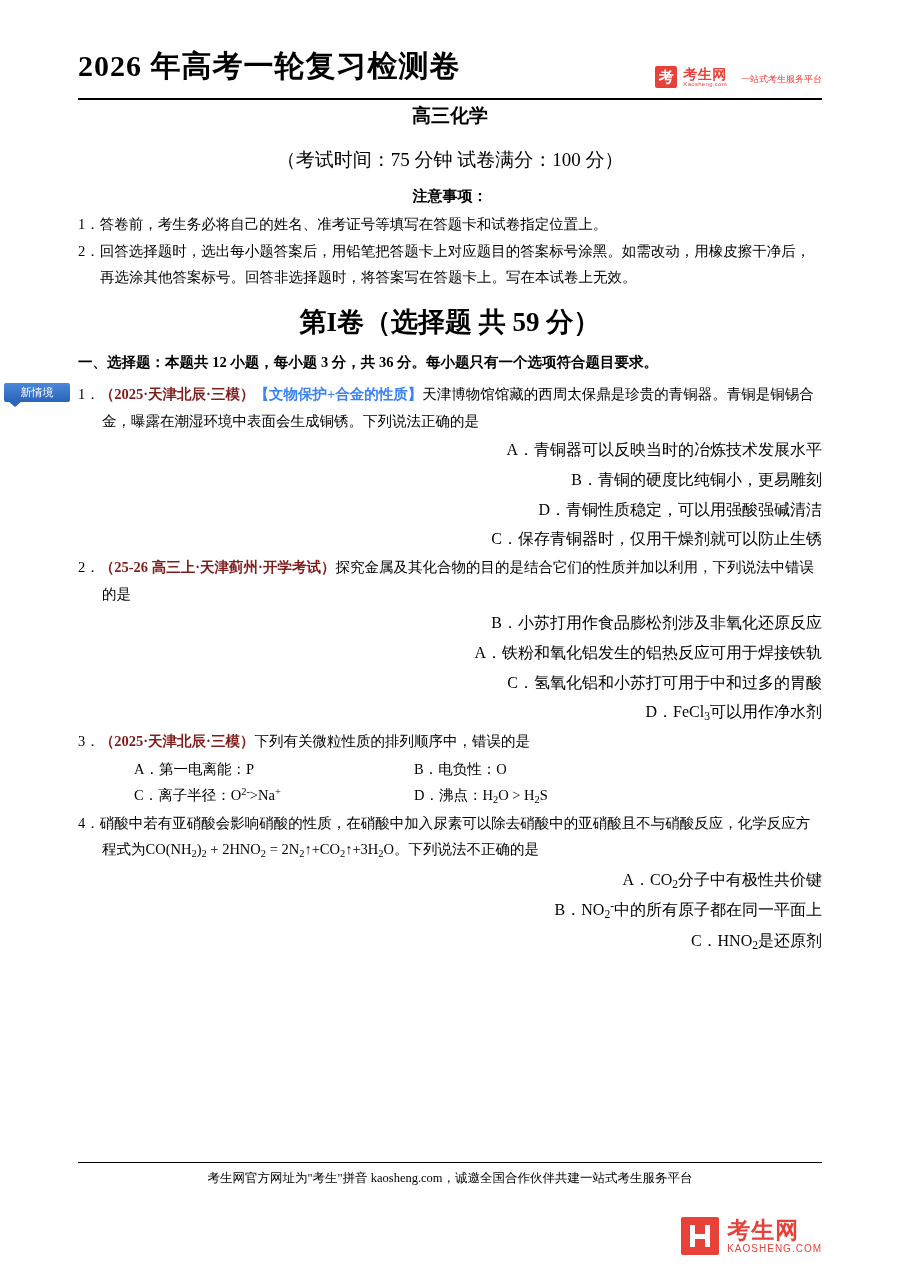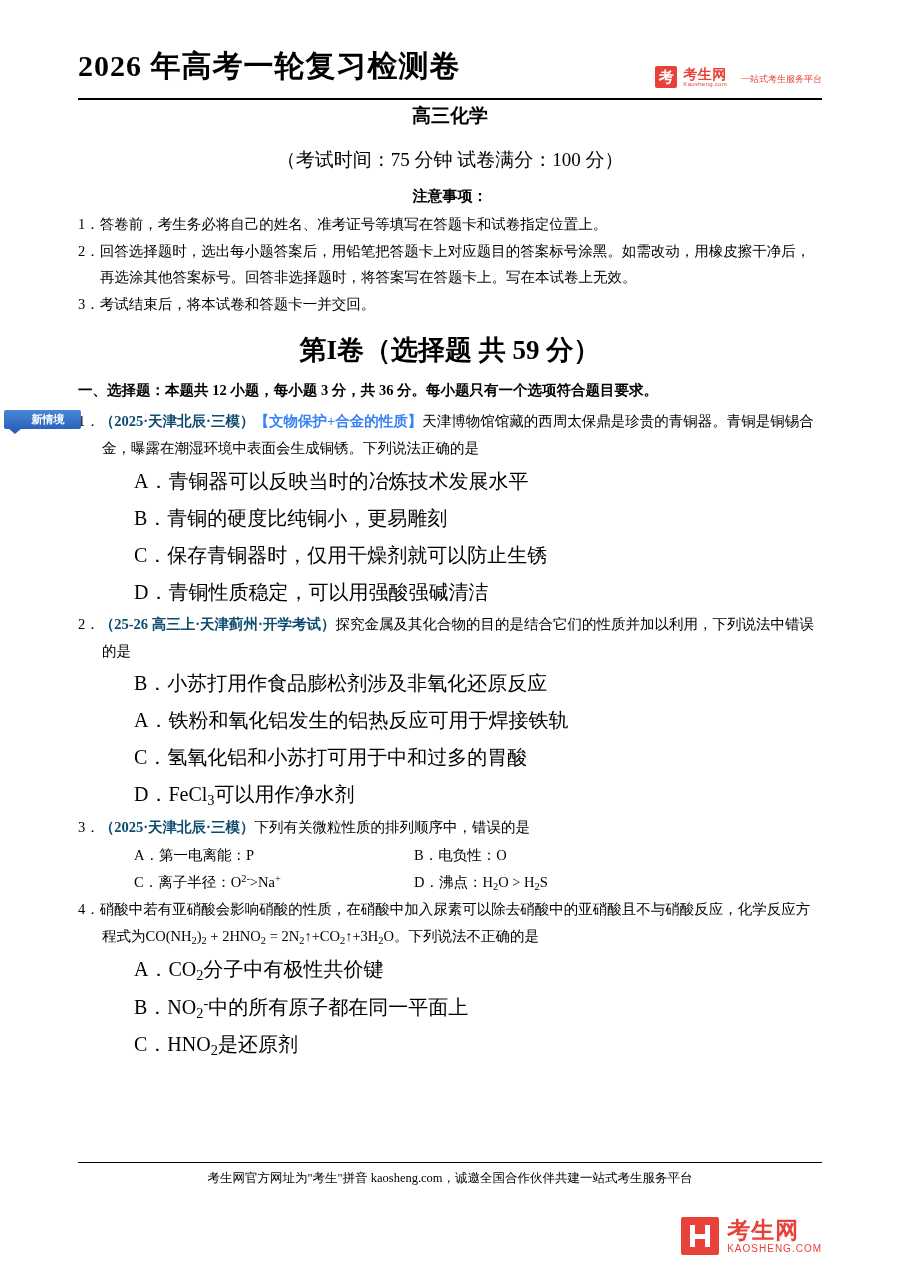--- a/index.html
+++ b/index.html
@@ -143,32 +143,33 @@
     font-size: 14.5px;
     line-height: 1.85;
     margin: 0 0 1px 0;
     padding-left: 24px;
     text-indent: -24px;
   }
   .q .qnum {
     font-weight: normal;
   }
   .src {
-    color: #0c4a6e;
+    color: #7f1d1d;
     font-weight: bold;
   }
   .tagbold {
     color: #3b82f6;
     font-weight: bold;
   }
   .opt {
-    font-size: 20px;
+    font-size: 16px;
     line-height: 1.85;
     margin: 0;
     padding-left: 56px;
+    text-align: right;
   }
   .opt-row {
     display: flex;
     font-size: 14.5px;
     line-height: 1.85;
     padding-left: 56px;
     gap: 48px;
   }
   .opt-row .c1 { width: 232px; }
   .opt-row .c2 { flex: 1; }
@@ -183,26 +184,25 @@
   .badge {
     position: absolute;
     left: -74px;
     top: 2px;
     width: 66px;
     height: 19px;
     background: linear-gradient(#4a88d8, #2a63ba);
     color: #fff;
     font-family: "Liberation Sans", sans-serif;
     font-size: 11px;
-    font-weight: bold;
+    font-weight: normal;
     display: flex;
     align-items: center;
     justify-content: center;
     border-radius: 2px;
-    padding-left: 11px;
   }
   .badge::after {
     content: "";
     position: absolute;
     left: 4px;
     bottom: -5px;
     border-left: 7px solid transparent;
     border-right: 7px solid transparent;
     border-top: 6px solid #2a63ba;
   }
@@ -291,34 +291,33 @@
 
   <div style="height:22px"></div>
 
   <h1 class="doc-title">2026 年高考一轮复习检测卷</h1>
   <h2 class="doc-subtitle">高三化学</h2>
   <p class="doc-meta">（考试时间：75 分钟    试卷满分：100 分）</p>
 
   <p class="notice-title">注意事项：</p>
   <p class="notice-item notice-indent">1．答卷前，考生务必将自己的姓名、准考证号等填写在答题卡和试卷指定位置上。</p>
   <p class="notice-item notice-indent">2．回答选择题时，选出每小题答案后，用铅笔把答题卡上对应题目的答案标号涂黑。如需改动，用橡皮擦干净后，再选涂其他答案标号。回答非选择题时，将答案写在答题卡上。写在本试卷上无效。</p>
-  <p class="notice-item notice-indent">3．考试结束后，将本试卷和答题卡一并交回。</p>
 
   <h2 class="part-title">第I卷（选择题  共 59 分）</h2>
   <p class="section-head">一、选择题：本题共 12 小题，每小题 3 分，共 36 分。每小题只有一个选项符合题目要求。</p>
 
   <div class="badge-wrap">
     <div class="badge">新情境</div>
     <p class="q">
       <span class="qnum">1．</span><span class="src">（2025·天津北辰·三模）</span><span class="tagbold">【文物保护+合金的性质】</span><span>天津博物馆馆藏的西周太保鼎是珍贵的青铜器。青铜是铜锡合金，曝露在潮湿环境中表面会生成铜锈。下列说法正确的是</span>
     </p>
     <p class="opt">A．青铜器可以反映当时的冶炼技术发展水平</p>
     <p class="opt">B．青铜的硬度比纯铜小，更易雕刻</p>
+    <p class="opt">D．青铜性质稳定，可以用强酸强碱清洁</p>
     <p class="opt">C．保存青铜器时，仅用干燥剂就可以防止生锈</p>
-    <p class="opt">D．青铜性质稳定，可以用强酸强碱清洁</p>
   </div>
 
   <div>
     <p class="q">
       <span class="qnum">2．</span><span class="src">（25-26 高三上·天津蓟州·开学考试）</span><span>探究金属及其化合物的目的是结合它们的性质并加以利用，下列说法中错误的是</span>
     </p>
     <p class="opt">B．小苏打用作食品膨松剂涉及非氧化还原反应</p>
     <p class="opt">A．铁粉和氧化铝发生的铝热反应可用于焊接铁轨</p>
     <p class="opt">C．氢氧化铝和小苏打可用于中和过多的胃酸</p>
     <p class="opt">D．FeCl<sub>3</sub>可以用作净水剂</p>

